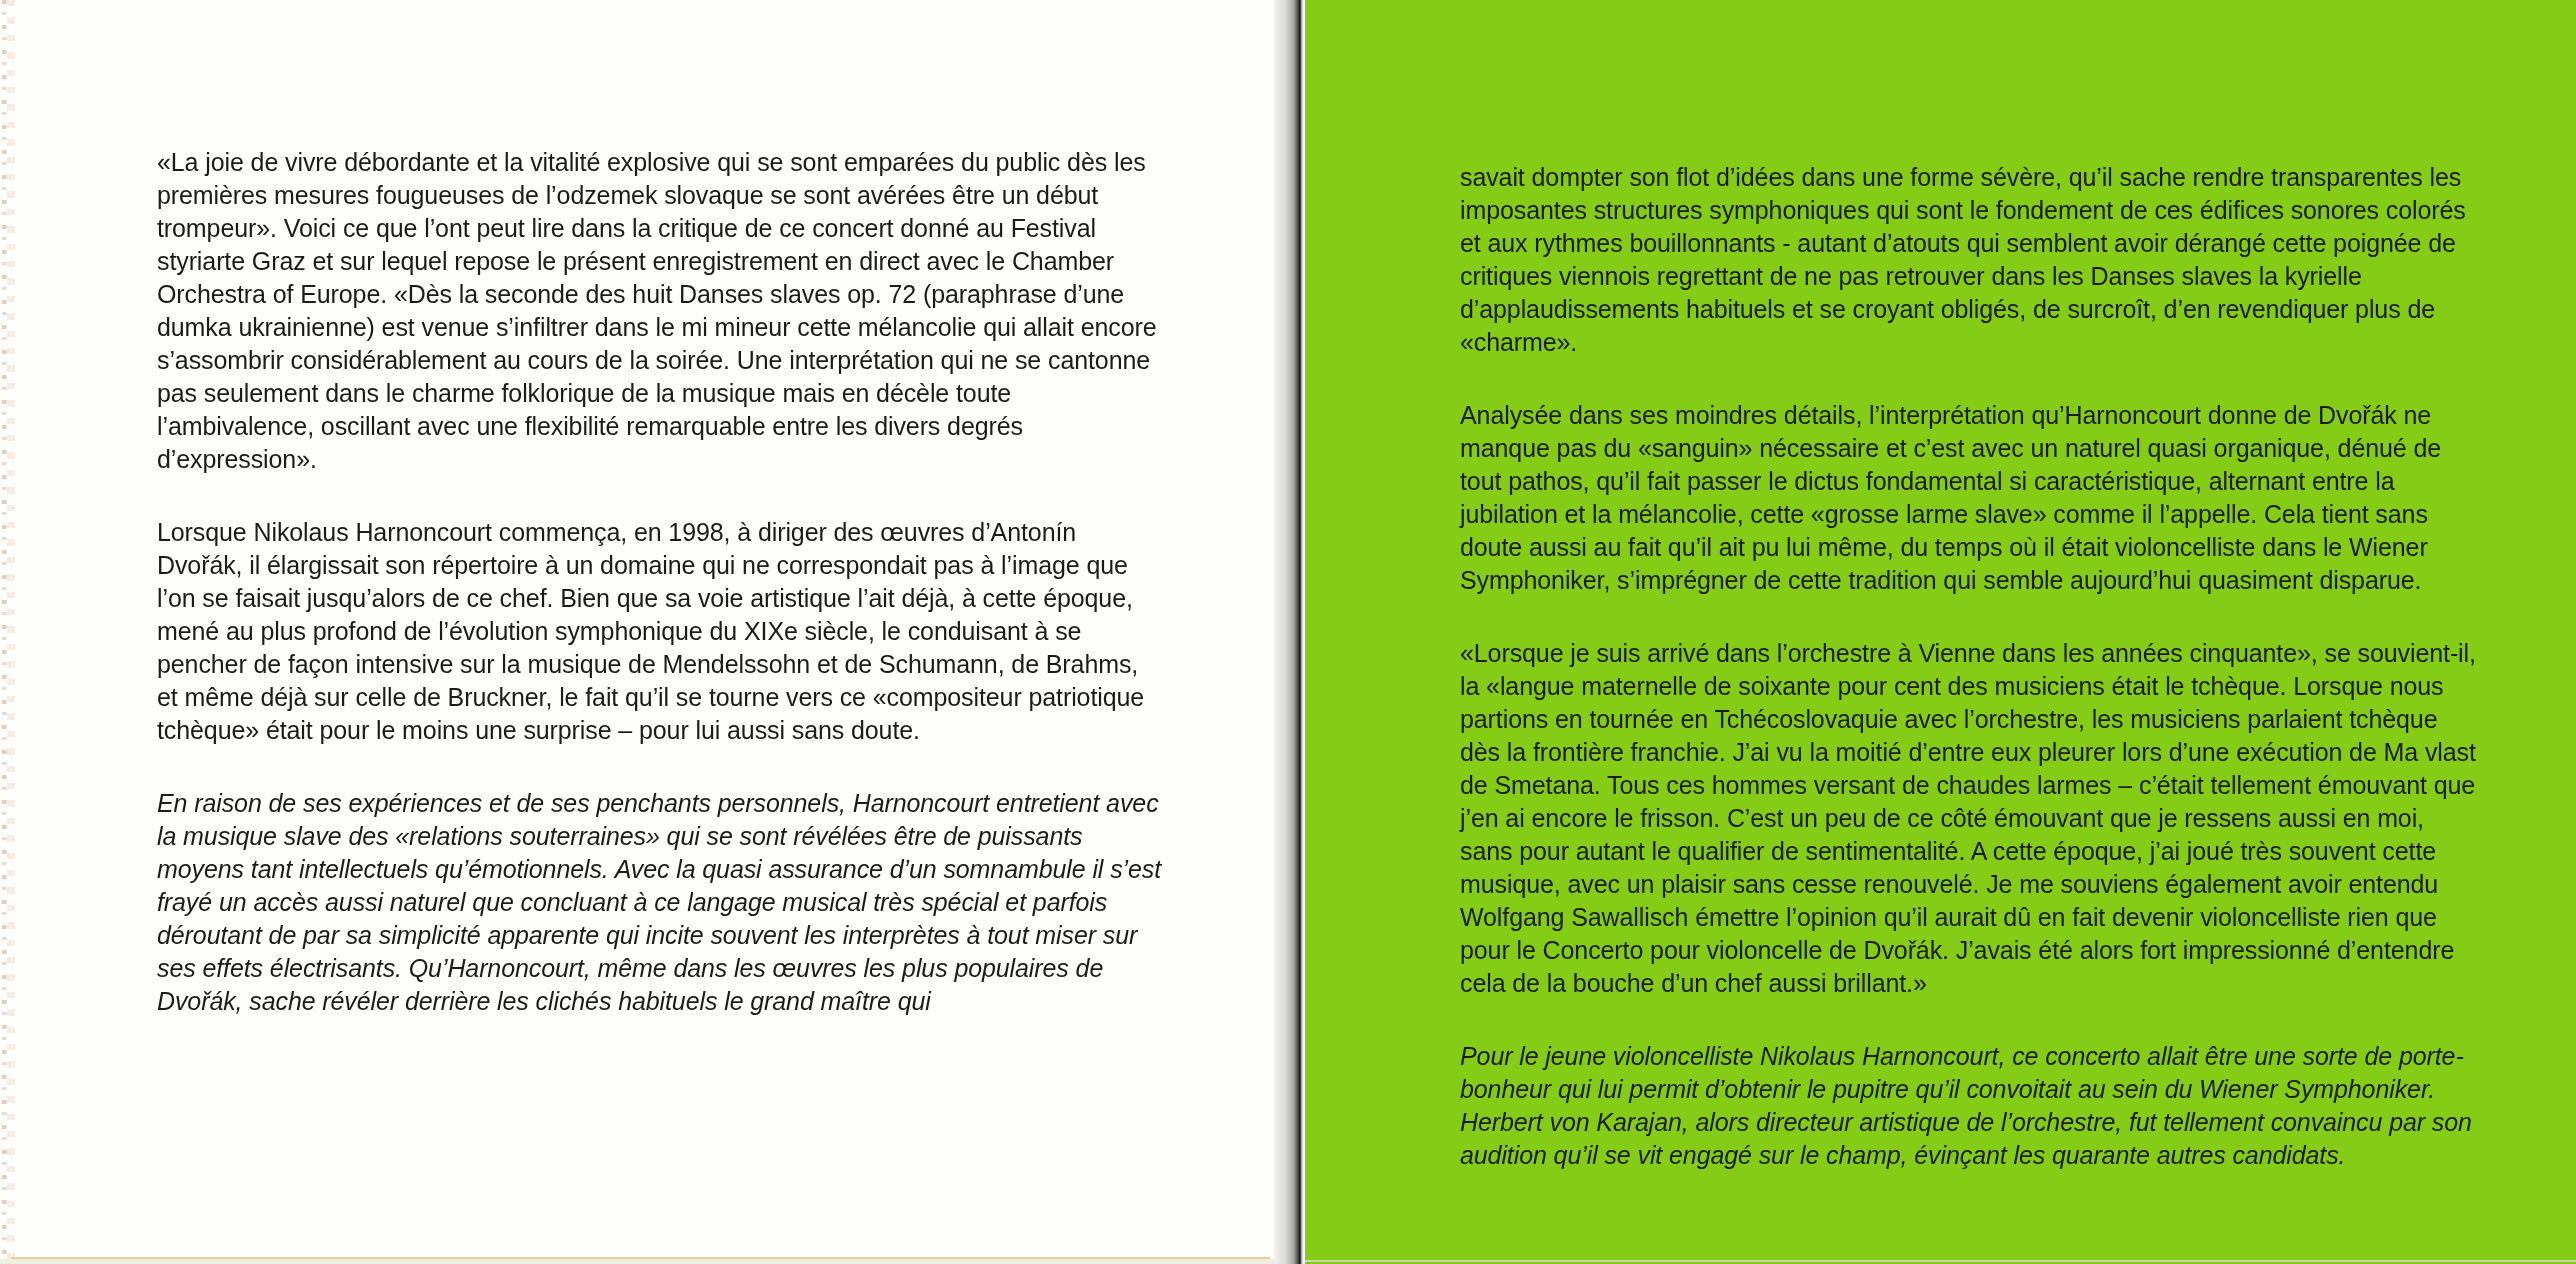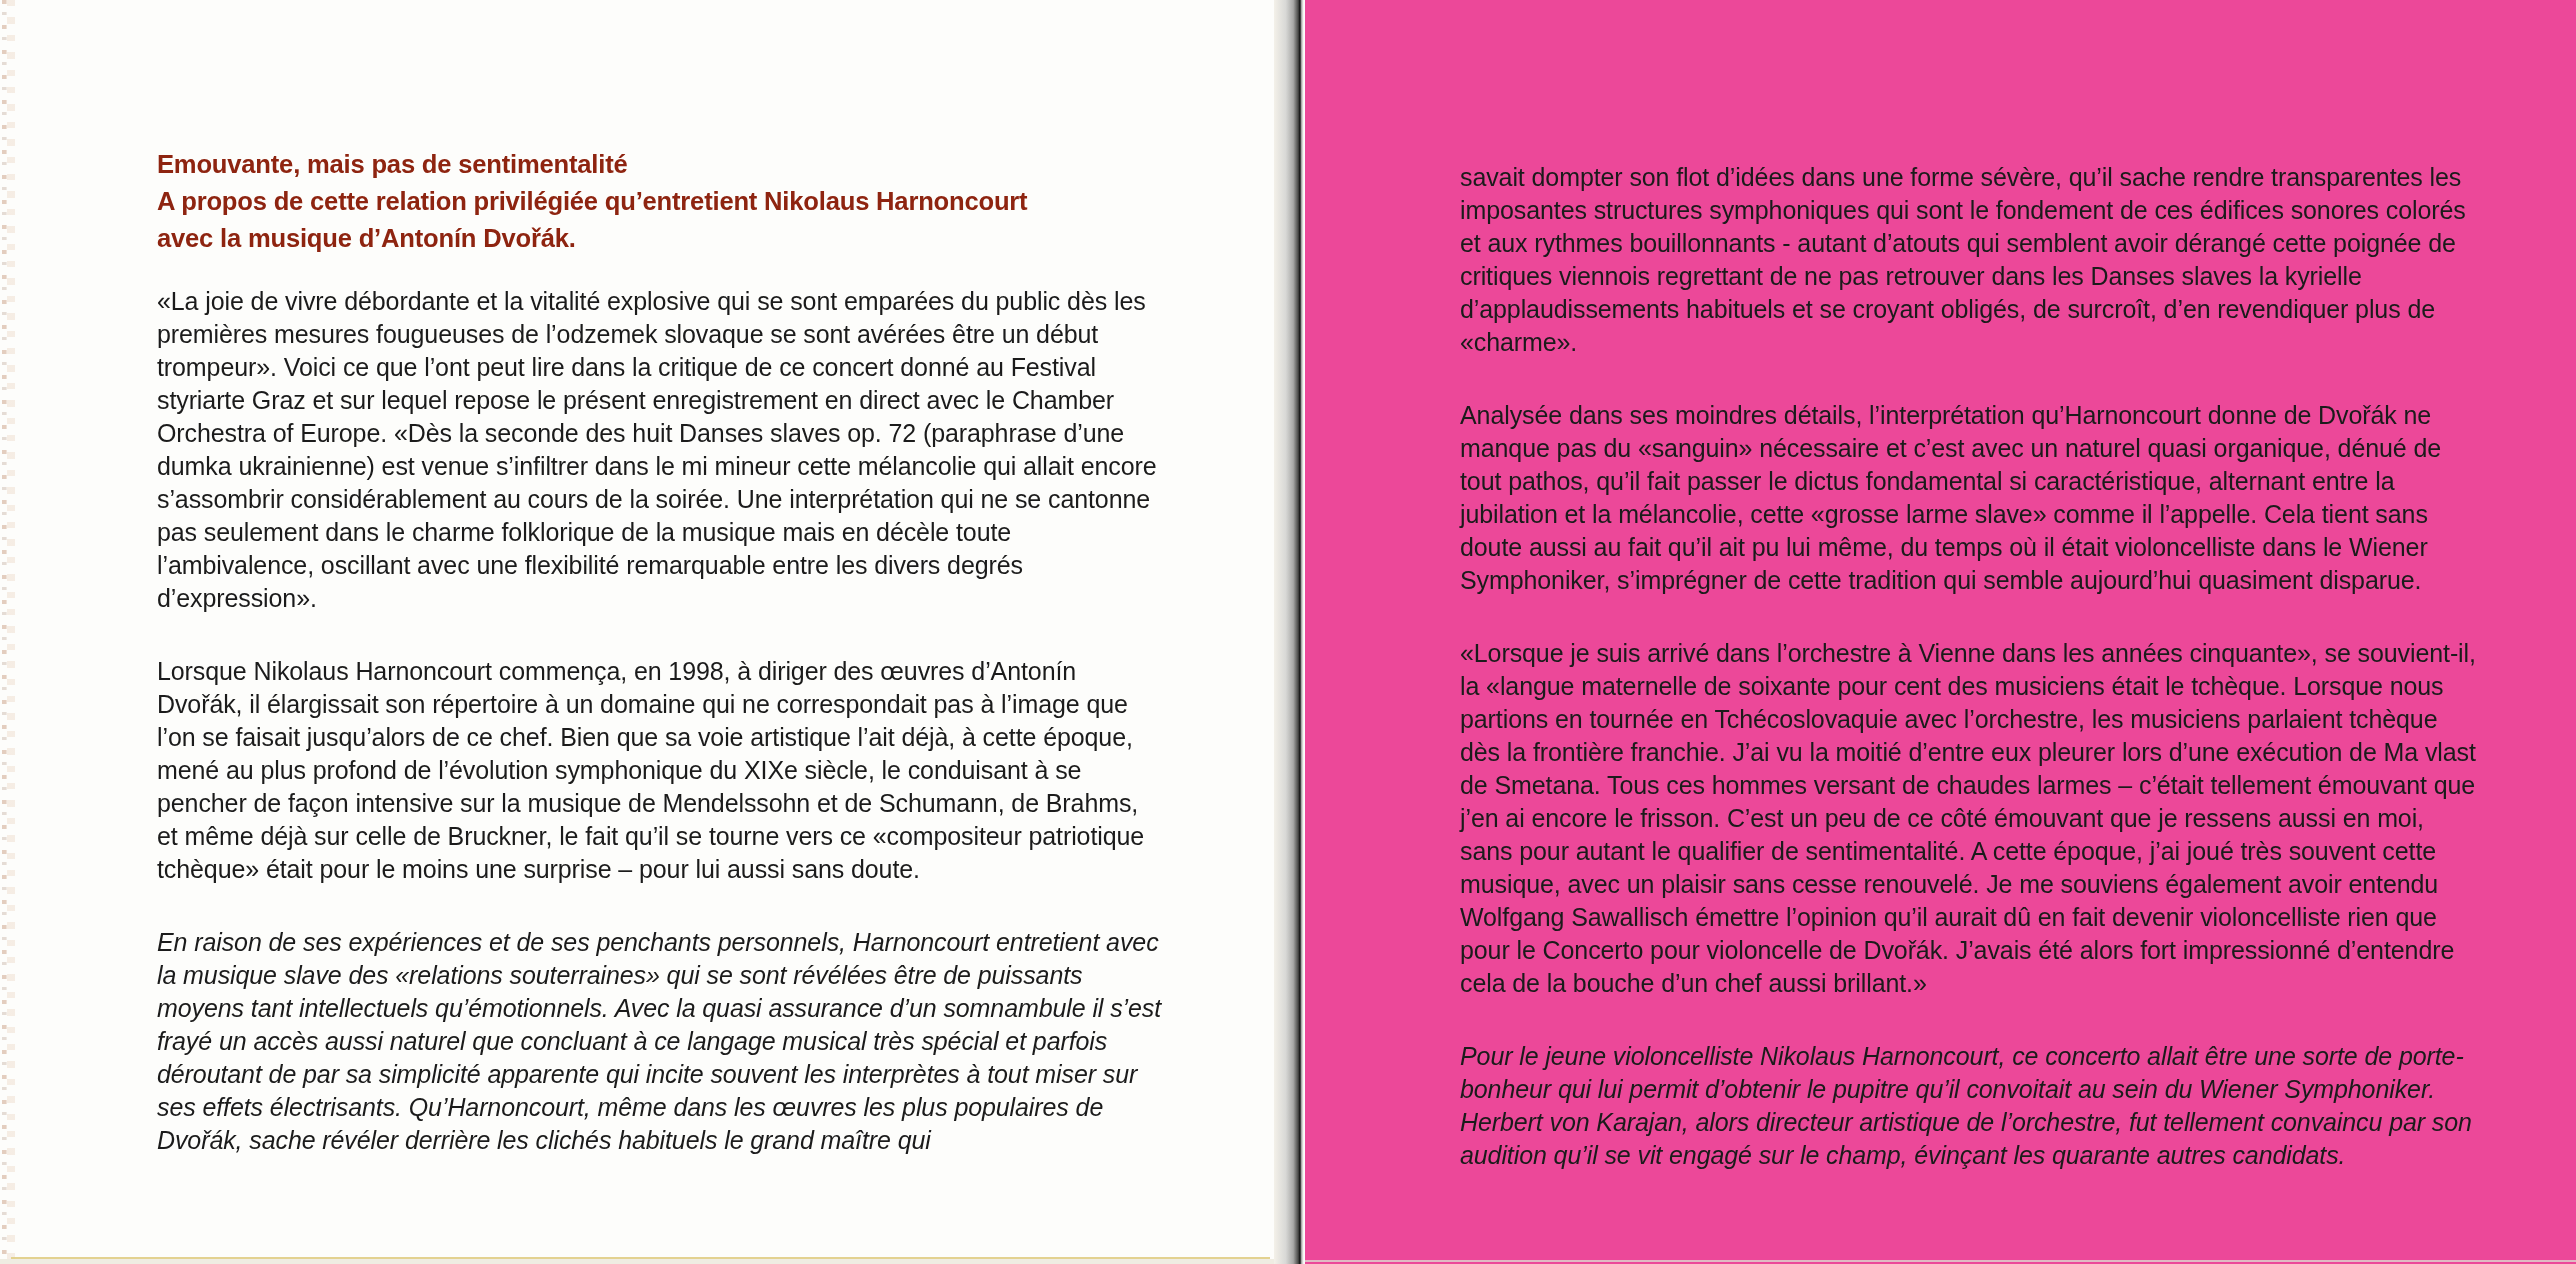--- a/index.html
+++ b/index.html
@@ -22,21 +22,21 @@
     height: 1264px;
   }
   .page-left {
     left: 0;
     width: 1274px;
     background: #fdfdfb;
   }
   .page-right {
     left: 1305px;
     width: 1271px;
-    background: #ec4899;
+    background: #84cc16;
   }
 
   
   .gutter {
     position: absolute;
     top: 0;
     left: 1274px;
     width: 31px;
     height: 1264px;
     background: linear-gradient(to right,
@@ -122,25 +122,20 @@
   }
   .par:last-child { margin-bottom: 0; font-style: italic; }
 </style>
 </head>
 <body>
 
 <div class="page page-left">
   <div class="torn-edge"></div>
 
   <div class="text-col col-left">
-    <div class="heading">
-      <div>Emouvante, mais pas de sentimentalité</div>
-      <div>A propos de cette relation privilégiée qu’entretient Nikolaus Harnoncourt</div>
-      <div>avec la musique d’Antonín Dvořák.</div>
-    </div>
     <p class="par">«La joie de vivre débordante et la vitalité explosive qui se sont emparées du public dès les premières mesures fougueuses de l’odzemek slovaque se sont avérées être un début trompeur». Voici ce que l’ont peut lire dans la critique de ce concert donné au Festival styriarte Graz et sur lequel repose le présent enregistrement en direct avec le Chamber Orchestra of Europe. «Dès la seconde des huit Danses slaves op. 72 (paraphrase d’une dumka ukrainienne) est venue s’infiltrer dans le mi mineur cette mélancolie qui allait encore s’assombrir considérablement au cours de la soirée. Une interprétation qui ne se cantonne pas seulement dans le charme folklorique de la musique mais en décèle toute l’ambivalence,  oscillant avec une flexibilité remarquable entre les divers degrés d’expression».</p>
     <p class="par">Lorsque Nikolaus Harnoncourt commença, en 1998, à diriger des œuvres d’Antonín Dvořák, il élargissait son répertoire à un domaine qui ne correspondait pas à l’image que l’on se faisait jusqu’alors de ce chef. Bien que sa voie artistique l’ait déjà, à cette époque, mené au plus profond de l’évolution symphonique du XIXe siècle, le conduisant à se pencher de façon intensive sur la musique de Mendelssohn et de Schumann, de Brahms, et même déjà sur celle de Bruckner, le fait qu’il se tourne vers ce «compositeur patriotique tchèque» était pour le moins une surprise – pour lui aussi sans doute.</p>
     <p class="par">En raison de ses expériences et de ses penchants personnels, Harnoncourt entretient avec la musique slave des «relations souterraines» qui se sont révélées être de puissants moyens tant intellectuels qu’émotionnels. Avec la quasi assurance d’un somnambule il s’est frayé un accès aussi naturel que concluant à ce langage musical très spécial et parfois déroutant de par sa simplicité apparente qui incite souvent les interprètes à tout miser sur ses effets électrisants. Qu’Harnoncourt, même dans les œuvres les plus populaires de Dvořák, sache révéler derrière les clichés habituels le grand maître qui</p>
   </div>
 
   <div class="bottom-line-left"></div>
   <div class="bottom-shadow-left"></div>
 </div>
 
 <div class="gutter"></div>

